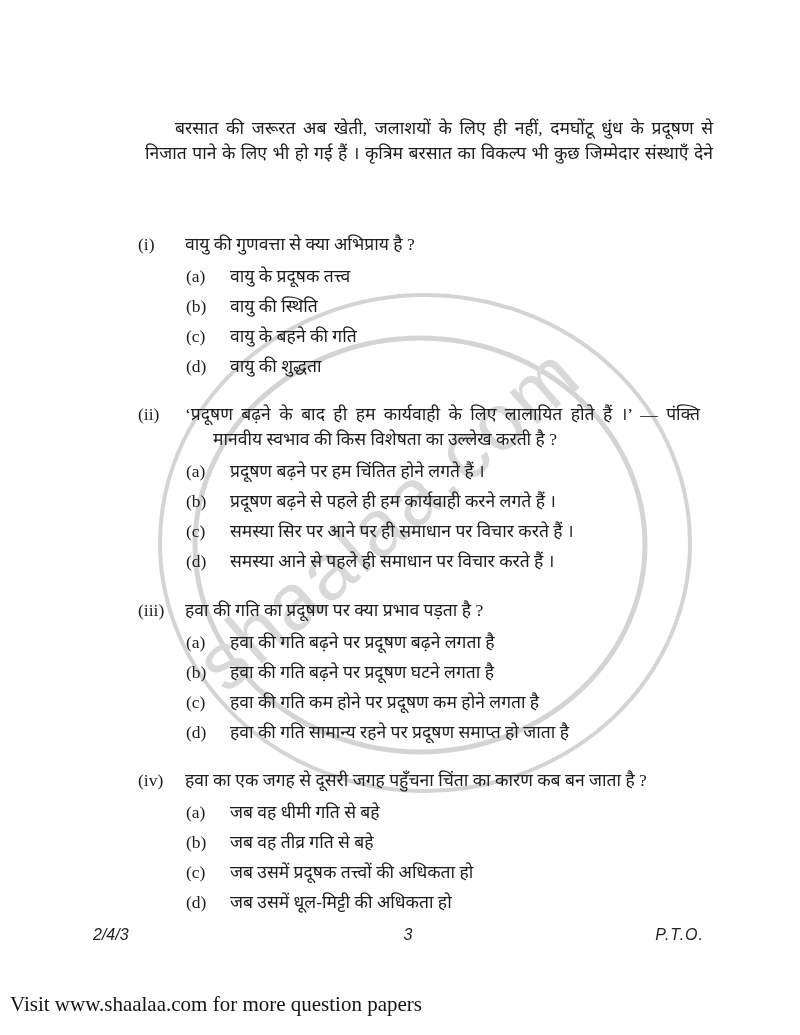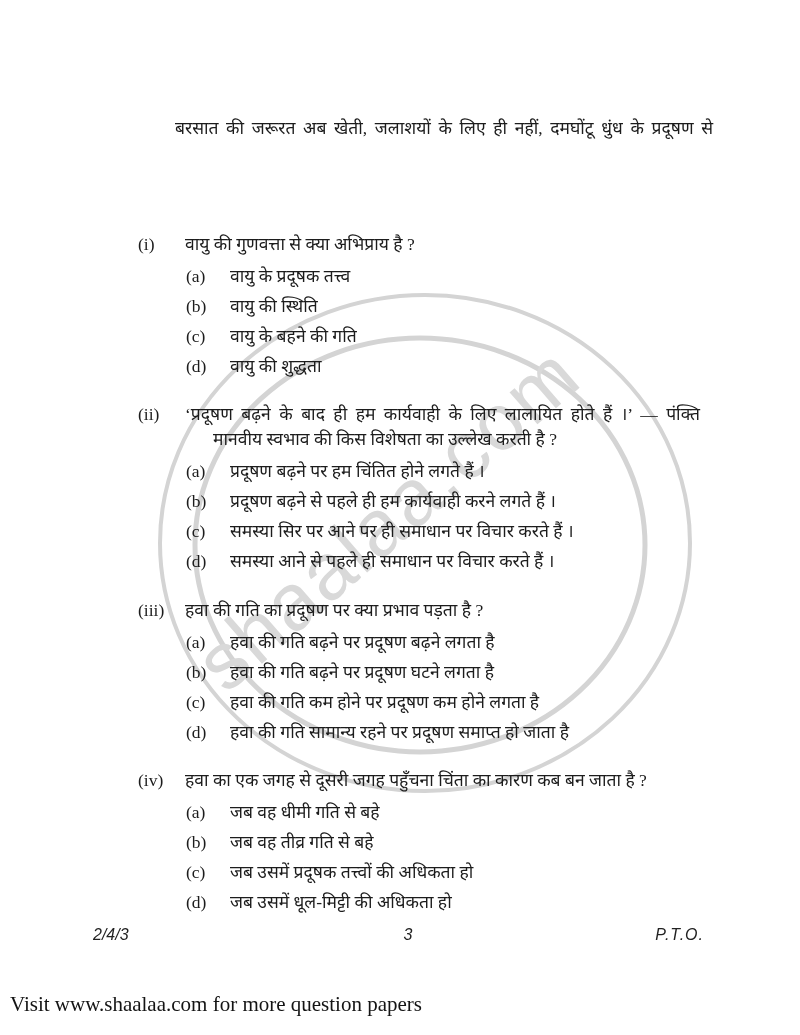--- a/index.html
+++ b/index.html
@@ -59,20 +59,21 @@
       <ellipse cx="425" cy="543" rx="265" ry="248" stroke-width="4"></ellipse>
       <ellipse cx="420" cy="545" rx="225" ry="207" stroke-width="5"></ellipse>
     </g>
     <text transform="translate(226,695) rotate(-41)" font-family="Liberation Sans, DejaVu Sans, sans-serif" font-size="80" fill="#d9d9d9" letter-spacing="2">shaalaa.com</text>
   </svg>
 
   <div class="content">
 
     <div class="para">
       <div class="pline first">बरसात की जरूरत अब खेती, जलाशयों के लिए ही नहीं, दमघोंटू धुंध के प्रदूषण से</div>
+      <div class="pline">निजात पाने के लिए भी हो गई हैं । कृत्रिम बरसात का विकल्प भी कुछ जिम्मेदार संस्थाएँ देने</div>
     </div>
 
     <div class="q" style="top:232px">
       <div class="q-line">
         <span class="q-label">(i)</span>
         <div class="q-text">वायु की गुणवत्ता से क्या अभिप्राय है ?</div>
       </div>
       <div class="opts">
         <div class="opt">
           <span class="opt-label">(a)</span>

